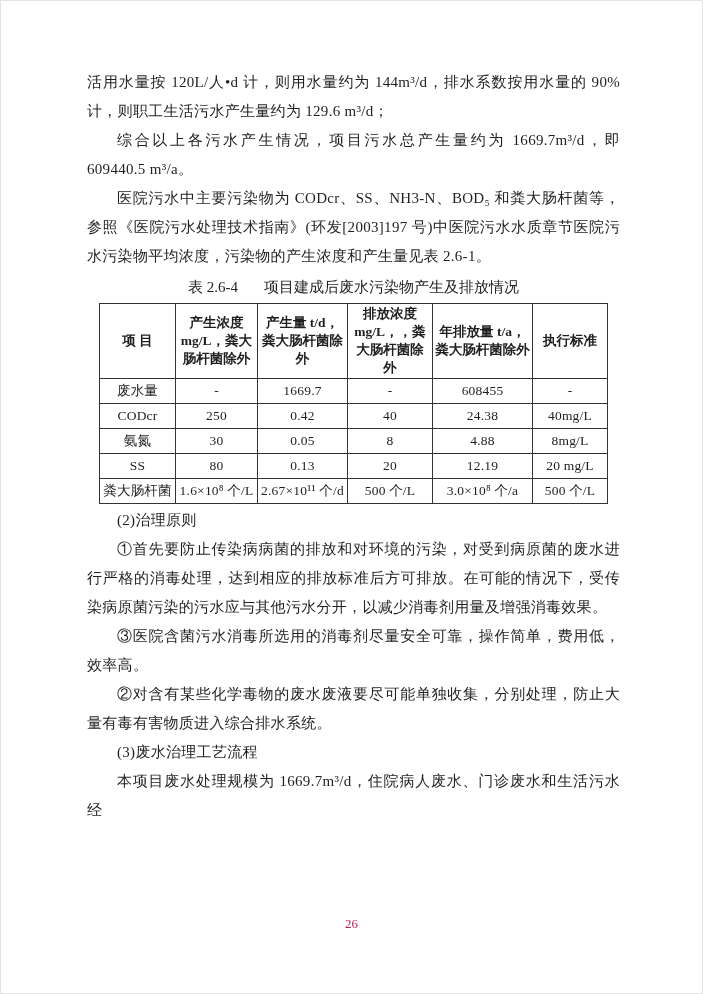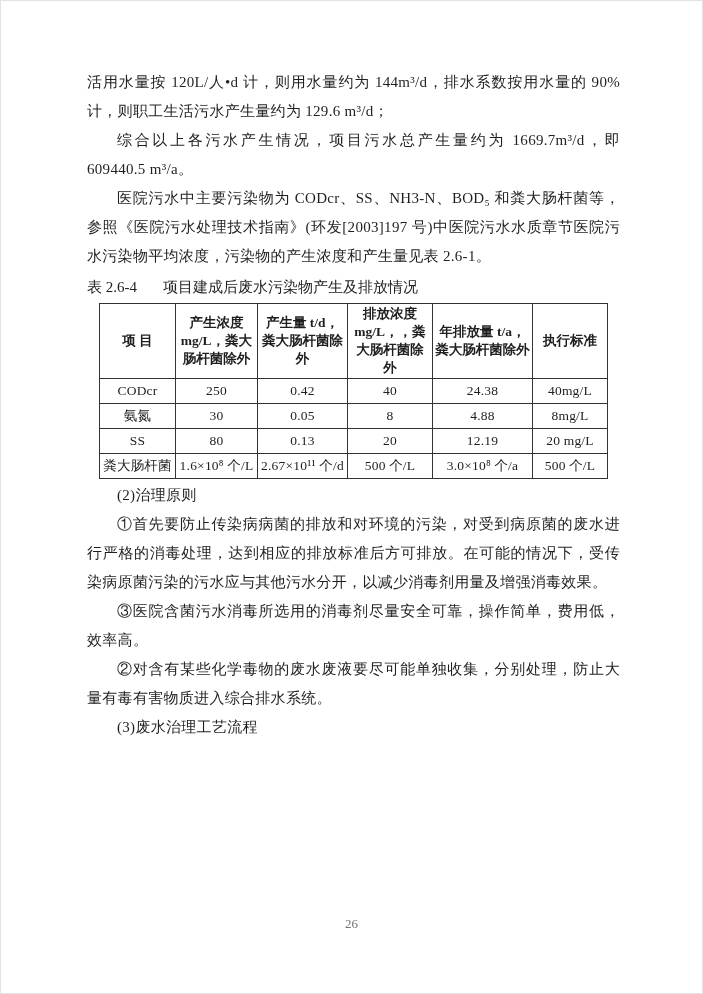--- a/index.html
+++ b/index.html
@@ -23,21 +23,21 @@
   .para {
     margin: 0;
     font-size: 15px;
     line-height: 29px;
     text-align: justify;
     letter-spacing: 0.3px;
   }
   .para.indent { text-indent: 2em; }
   .table-caption {
     margin: 3px 0 2px 0;
-    text-align: left;
+    text-align: center;
     font-size: 15px;
     line-height: 27px;
     white-space: nowrap;
   }
   .table-caption .cap-label { margin-right: 26px; }
   table.data-table {
     border-collapse: collapse;
     table-layout: fixed;
     width: 508px;
     margin: 1px 0 2px 12px;
@@ -68,21 +68,21 @@
   .col-dconc  { width: 85px; }
   .col-annual { width: 100px; }
   .col-std    { width: 75px; }
   .page-number {
     position: absolute;
     left: 0;
     right: 0;
     bottom: 62px;
     text-align: center;
     font-size: 13px;
-    color: #737373;
+    color: #be185d;
   }
 </style>
 </head>
 <body>
 
 <div class="page">
   <div class="content">
 
     <p class="para">活用水量按 120L/人•d 计，则用水量约为 144m³/d，排水系数按用水量的 90%计，则职工生活污水产生量约为 129.6 m³/d；</p>
     <p class="para indent">综合以上各污水产生情况，项目污水总产生量约为 1669.7m³/d，即 609440.5 m³/a。</p>
@@ -105,20 +105,28 @@
         <tr>
           <th>项  目</th>
           <th>产生浓度 mg/L，粪大肠杆菌除外</th>
           <th>产生量 t/d，粪大肠杆菌除外</th>
           <th>排放浓度 mg/L，，粪大肠杆菌除外</th>
           <th>年排放量 t/a，粪大肠杆菌除外</th>
           <th>执行标准</th>
         </tr>
       </thead>
       <tbody>
+        <tr>
+          <td>废水量</td>
+          <td>-</td>
+          <td>1669.7</td>
+          <td>-</td>
+          <td>608455</td>
+          <td>-</td>
+        </tr>
         <tr>
           <td>CODcr</td>
           <td>250</td>
           <td>0.42</td>
           <td>40</td>
           <td>24.38</td>
           <td>40mg/L</td>
         </tr>
         <tr>
           <td>氨氮</td>
@@ -145,17 +153,18 @@
           <td>500 个/L</td>
         </tr>
       </tbody>
     </table>
 
     <p class="para indent">(2)治理原则</p>
     <p class="para indent">①首先要防止传染病病菌的排放和对环境的污染，对受到病原菌的废水进行严格的消毒处理，达到相应的排放标准后方可排放。在可能的情况下，受传染病原菌污染的污水应与其他污水分开，以减少消毒剂用量及增强消毒效果。</p>
     <p class="para indent">③医院含菌污水消毒所选用的消毒剂尽量安全可靠，操作简单，费用低，效率高。</p>
     <p class="para indent">②对含有某些化学毒物的废水废液要尽可能单独收集，分别处理，防止大量有毒有害物质进入综合排水系统。</p>
     <p class="para indent">(3)废水治理工艺流程</p>
+    <p class="para indent">本项目废水处理规模为 1669.7m³/d，住院病人废水、门诊废水和生活污水经</p>
 
   </div>
 
   <div class="page-number">26</div>
 </div>
 
 </body></html>

